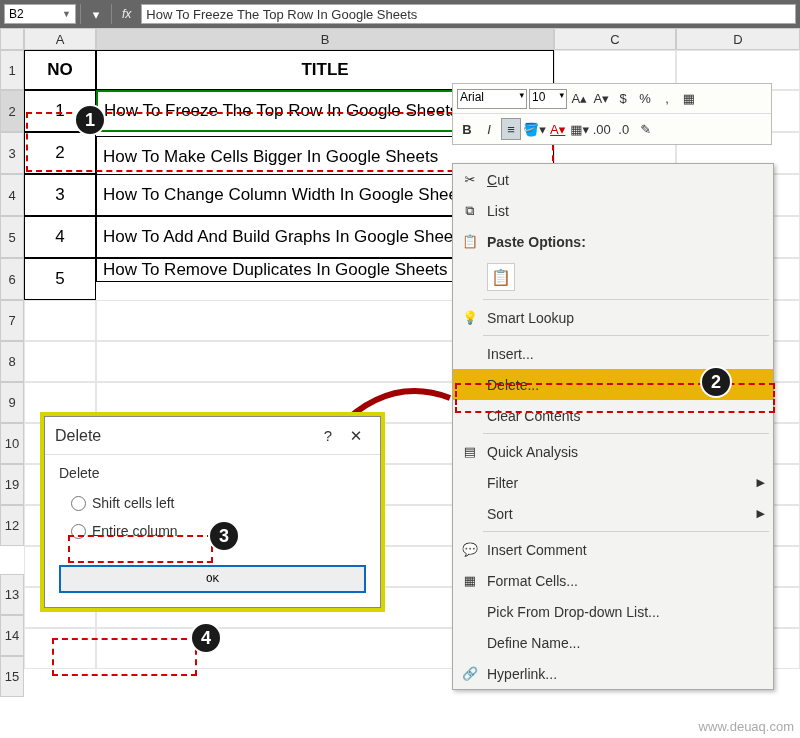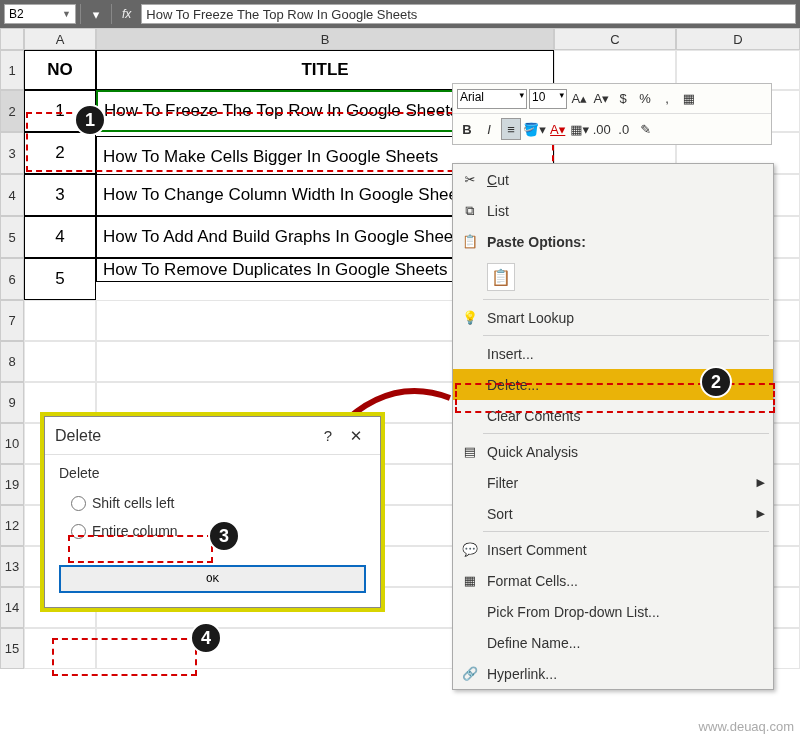--- a/index.html
+++ b/index.html
@@ -105,21 +105,21 @@
       <div class="row-h" style="height: 42px;">3</div>
       <div class="row-h" style="height: 42px;">4</div>
       <div class="row-h" style="height: 42px;">5</div>
       <div class="row-h" style="height: 42px;">6</div>
       <div class="row-h" style="height: 41px;">7</div>
       <div class="row-h" style="height: 41px;">8</div>
       <div class="row-h" style="height: 41px;">9</div>
       <div class="row-h" style="height: 41px;">10</div>
       <div class="row-h" style="height: 41px;">19</div>
       <div class="row-h" style="height: 41px;">12</div>
-      <div class="row-h" style="height: 41px;">13</div>
+      <div class="row-h" style="height: 41px; margin-top: 28px;">13</div>
       <div class="row-h" style="height: 41px;">14</div>
       <div class="row-h" style="height: 41px;">15</div>
     </div>
   <div class="cells" id="cells">
       <div class="cell hdr-cell" style="left: 0px; top: 0px; width: 72px; height: 40px;">NO</div>
       <div class="cell hdr-cell" style="left: 72px; top: 0px; width: 458px; height: 40px;">TITLE</div>
       <div class="cell" style="left: 530px; top: 0px; width: 122px; height: 40px;"></div>
       <div class="cell" style="left: 652px; top: 0px; width: 124px; height: 40px;"></div>
       <div class="cell data-cell center" style="left: 0px; top: 40px; width: 72px; height: 42px;">1</div>
       <div class="cell data-cell selected-cell" style="left: 72px; top: 40px; width: 458px; height: 42px;">How To Freeze The Top Row In Google Sheets</div>

